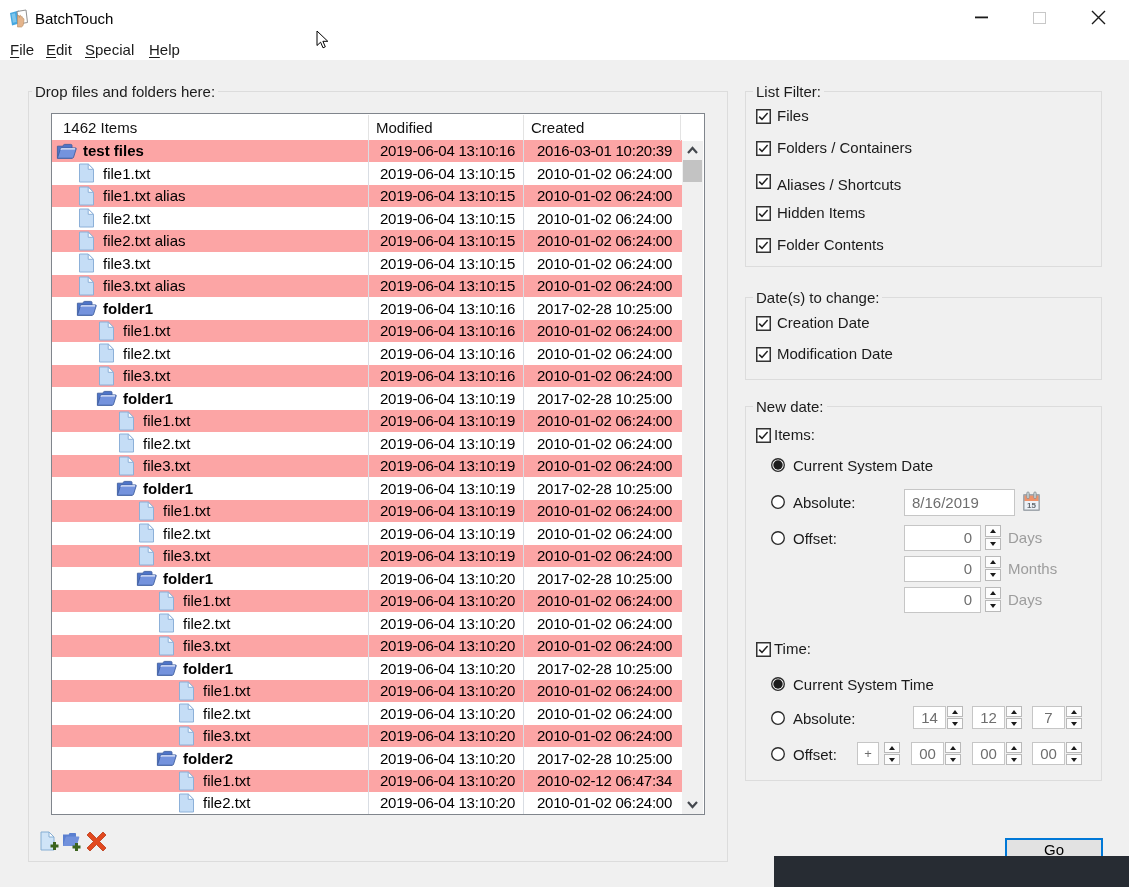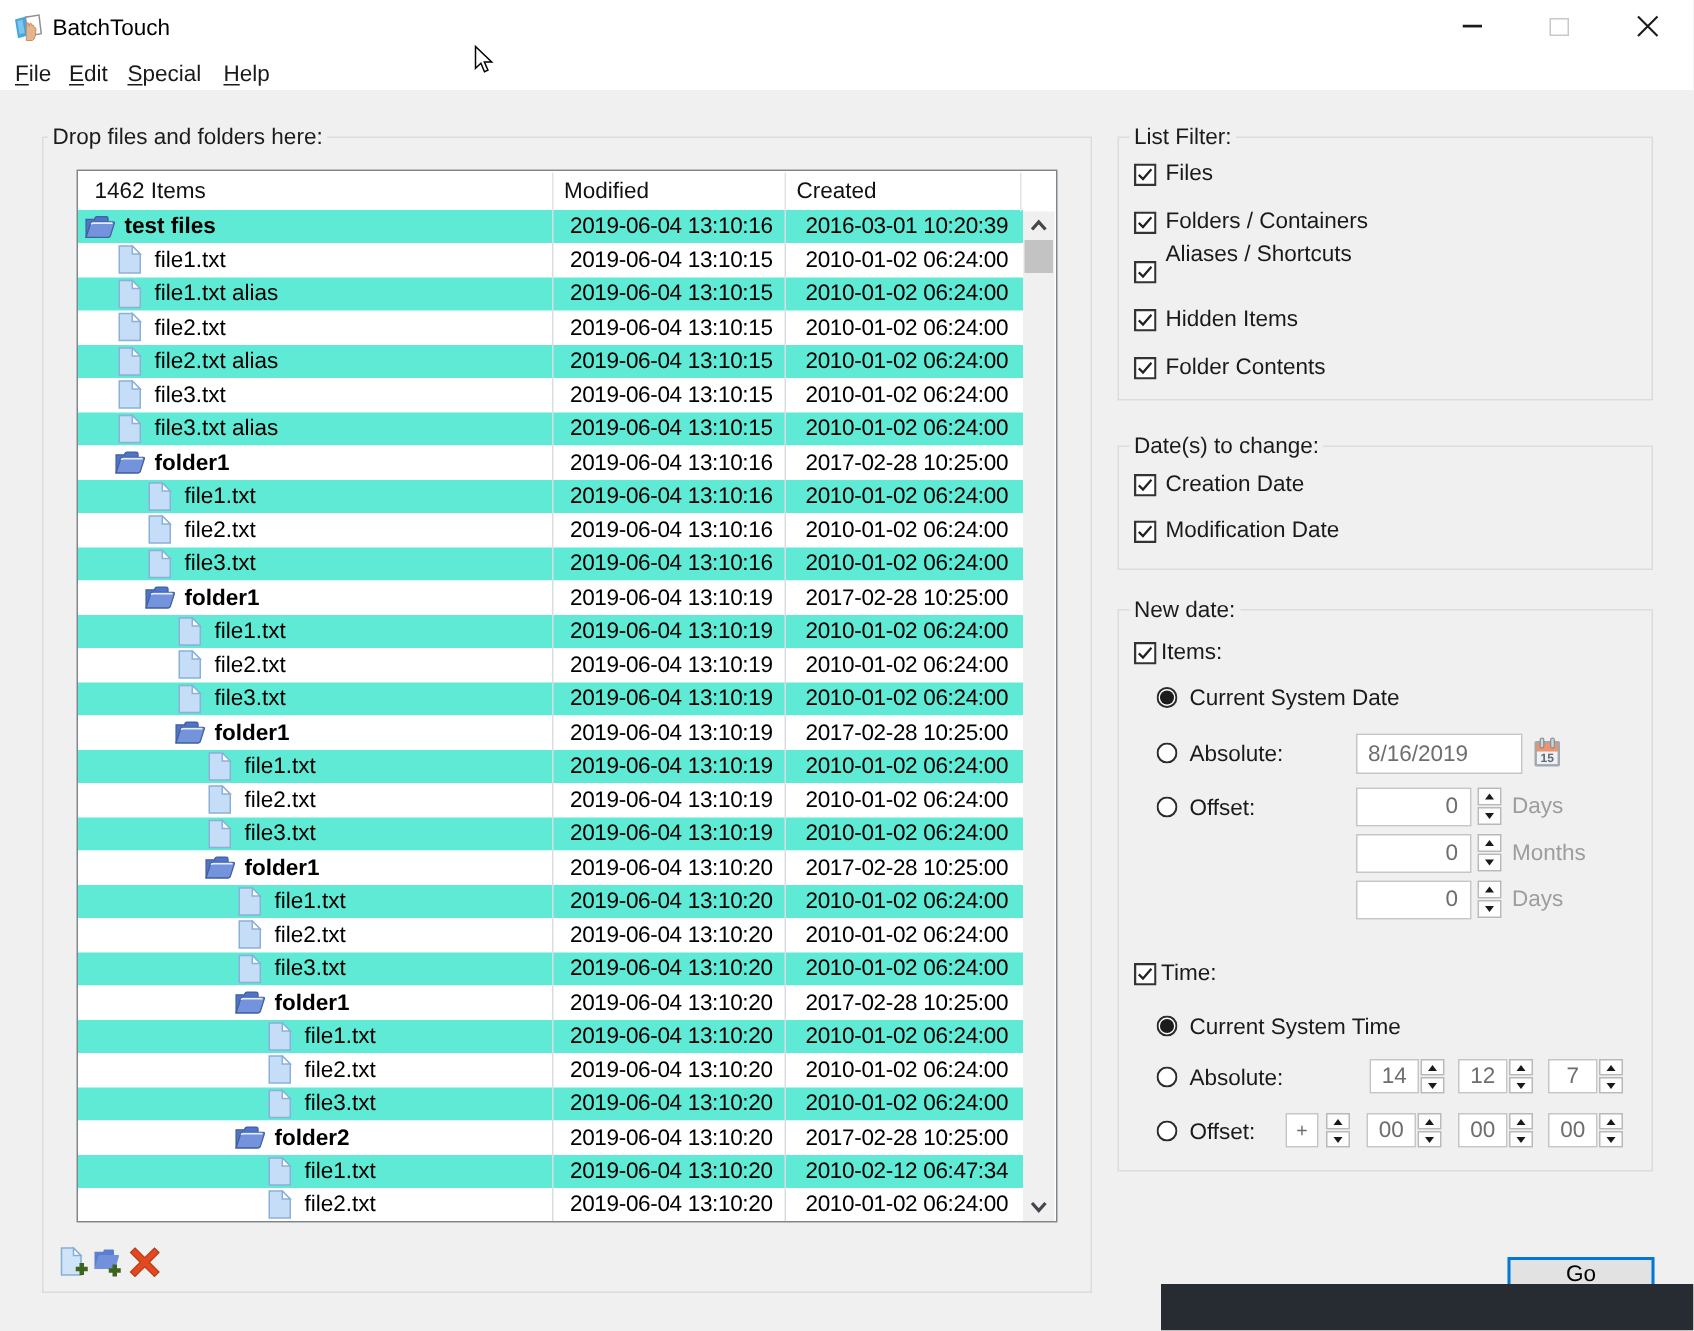--- a/index.html
+++ b/index.html
@@ -6,21 +6,21 @@
 .abs{position:absolute}
 #titlebar{position:absolute;left:0;top:0;width:1129px;height:60px;background:#fff}
 #title{position:absolute;left:35px;top:10px;font-size:15px;color:#000}
 .menu{position:absolute;top:41px;font-size:15px;color:#1a1a1a}
 .menu u{text-decoration:underline;text-underline-offset:2px}
 #grp1{position:absolute;left:28px;top:91px;width:700px;height:771px;border:1px solid #dcdcdc}
 .gb{position:absolute;border:1px solid #dcdcdc}
 .gblab{position:absolute;background:#f0f0f0;padding:0 3px;font-size:15px;color:#1b1b1b}
 #list{position:absolute;left:51px;top:113px;width:654px;height:702px;border:1px solid #80858c;background:#fff}
 .row{position:absolute;left:0;width:630px;font-size:15px}
-.rb{background:#5eead4}
+.rb{background:#fca5a5}
 .rw{background:#fff}
 .nm{position:absolute;white-space:pre}
 .b{font-weight:bold}
 .dt{letter-spacing:-0.22px}
 .ic{position:absolute}
 .hdr{position:absolute;top:0;height:27px;line-height:27px;font-size:15px;color:#111}
 .colline{position:absolute;width:1px}
 #sb{position:absolute;left:630px;top:27px;width:21px;height:673px;background:#f0f0f0}
 #thumb{position:absolute;left:1px;top:19px;width:19px;height:22px;background:#c3c3c3}
 .cb{position:absolute}
@@ -378,21 +378,21 @@
 <span class="lab" style="left:777px;top:107px">Files</span>
 <svg class="cb" style="left:756px;top:141px" width="15" height="15" viewBox="0 0 15 15">
     <rect x="0.75" y="0.75" width="13.5" height="13.5" fill="#fff" stroke="#333" stroke-width="1.5"></rect>
     <path d="M3.2 7.6 L6 10.4 L11.6 3.9" fill="none" stroke="#222" stroke-width="1.5"></path>
   </svg>
 <span class="lab" style="left:777px;top:139px">Folders / Containers</span>
 <svg class="cb" style="left:756px;top:174px" width="15" height="15" viewBox="0 0 15 15">
     <rect x="0.75" y="0.75" width="13.5" height="13.5" fill="#fff" stroke="#333" stroke-width="1.5"></rect>
     <path d="M3.2 7.6 L6 10.4 L11.6 3.9" fill="none" stroke="#222" stroke-width="1.5"></path>
   </svg>
-<span class="lab" style="left:777px;top:161px">Aliases / Shortcuts</span>
+<span class="lab" style="left:777px;top:176px">Aliases / Shortcuts</span>
 <svg class="cb" style="left:756px;top:206px" width="15" height="15" viewBox="0 0 15 15">
     <rect x="0.75" y="0.75" width="13.5" height="13.5" fill="#fff" stroke="#333" stroke-width="1.5"></rect>
     <path d="M3.2 7.6 L6 10.4 L11.6 3.9" fill="none" stroke="#222" stroke-width="1.5"></path>
   </svg>
 <span class="lab" style="left:777px;top:204px">Hidden Items</span>
 <svg class="cb" style="left:756px;top:238px" width="15" height="15" viewBox="0 0 15 15">
     <rect x="0.75" y="0.75" width="13.5" height="13.5" fill="#fff" stroke="#333" stroke-width="1.5"></rect>
     <path d="M3.2 7.6 L6 10.4 L11.6 3.9" fill="none" stroke="#222" stroke-width="1.5"></path>
   </svg>
 <span class="lab" style="left:777px;top:236px">Folder Contents</span>

